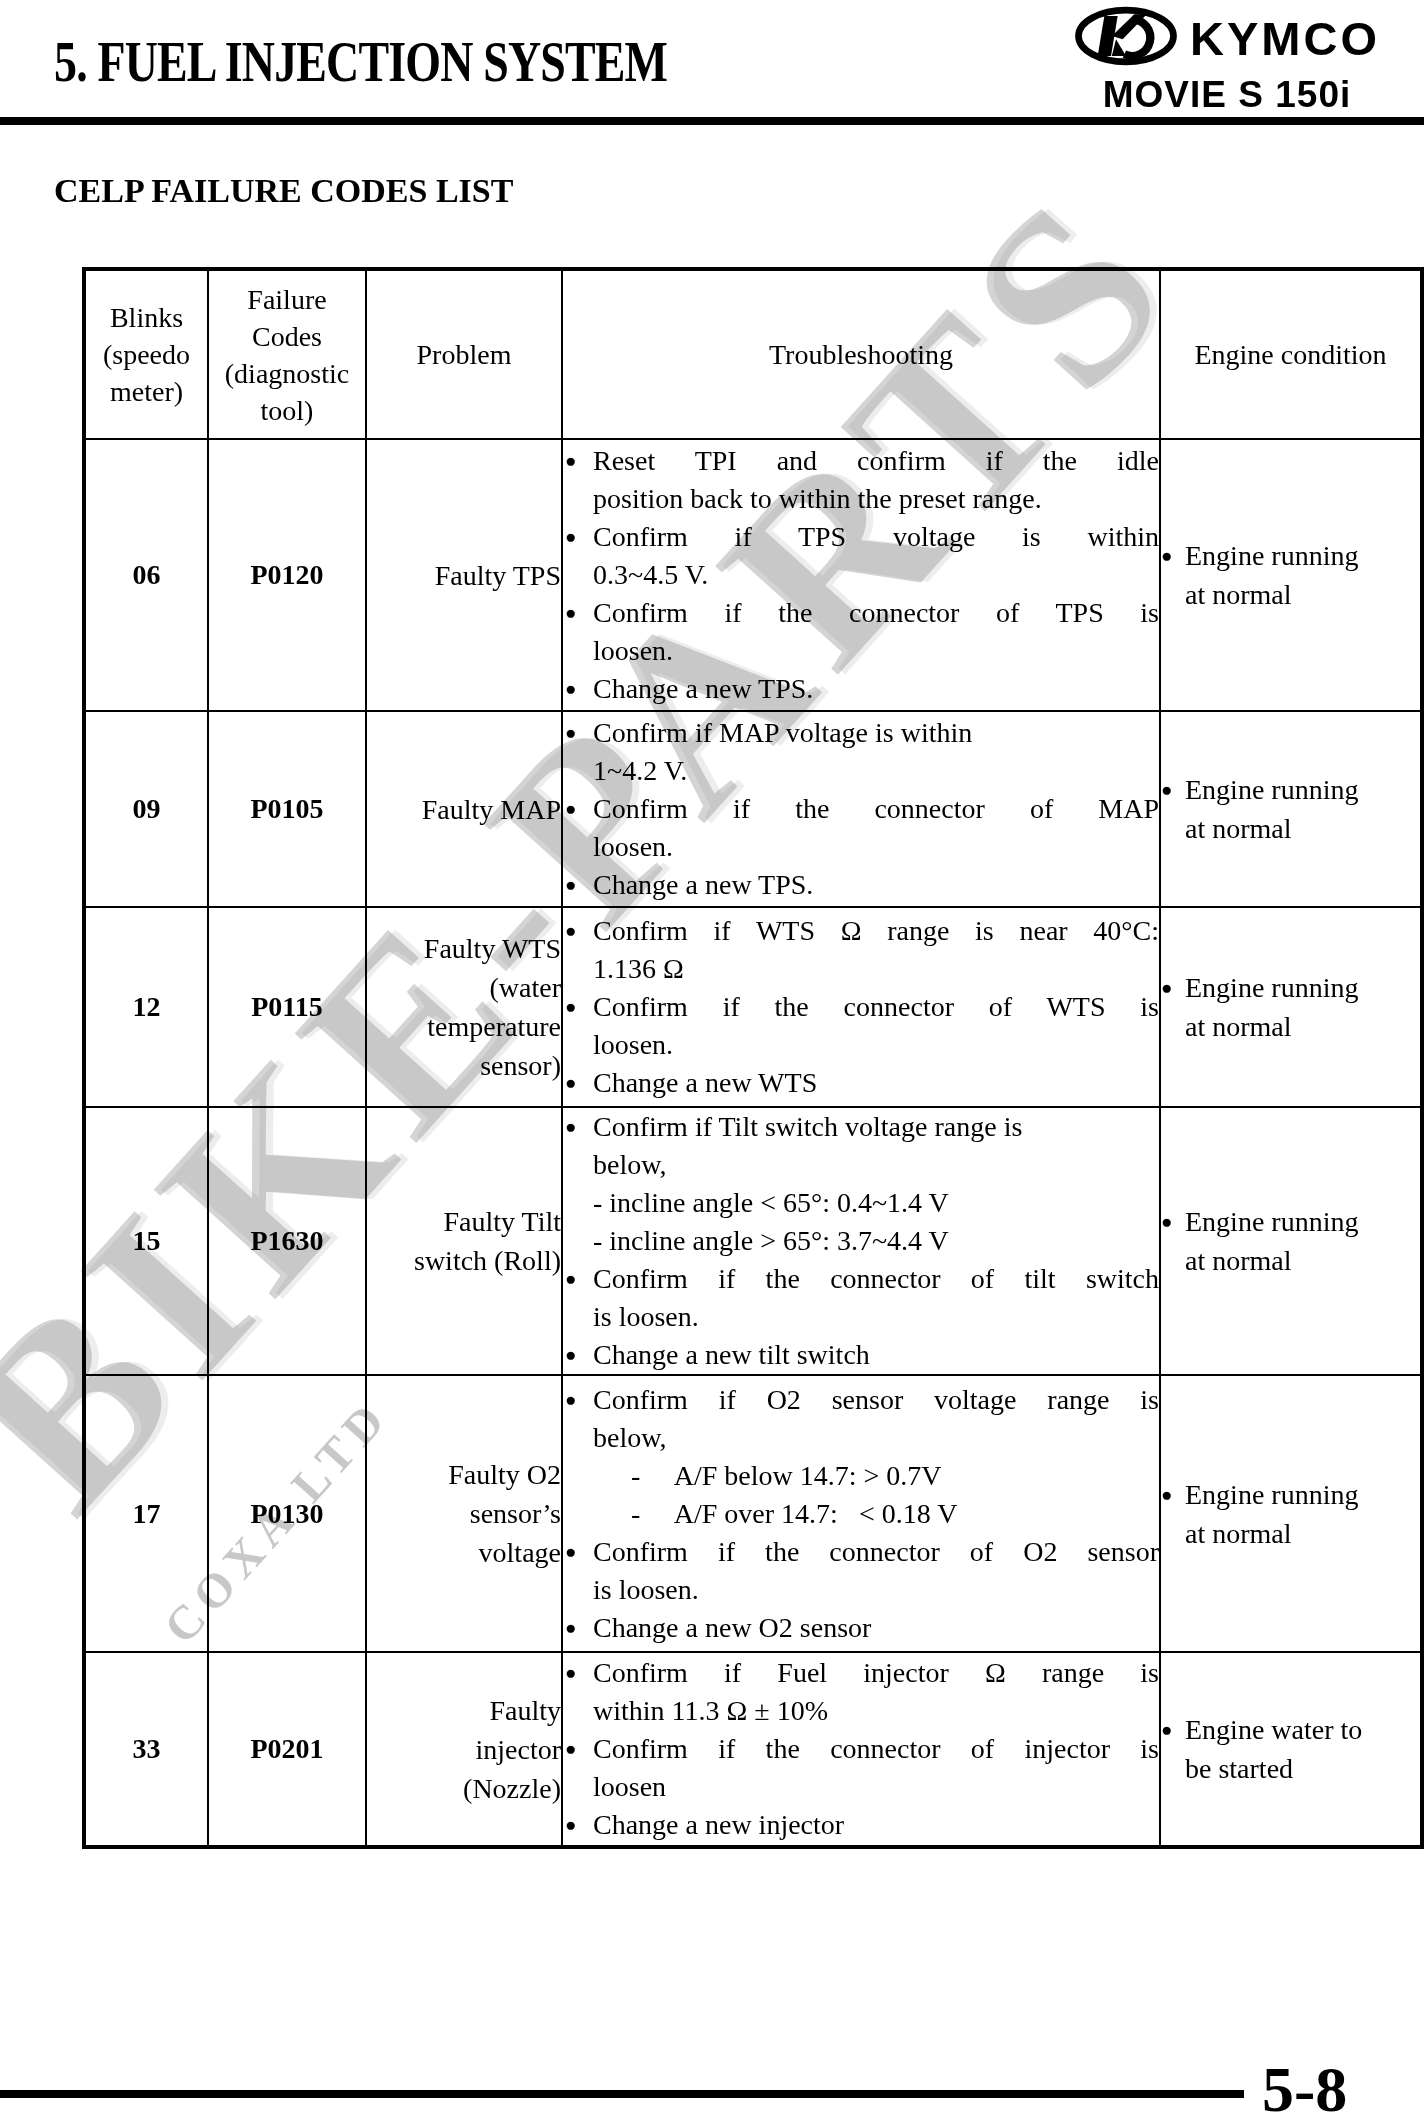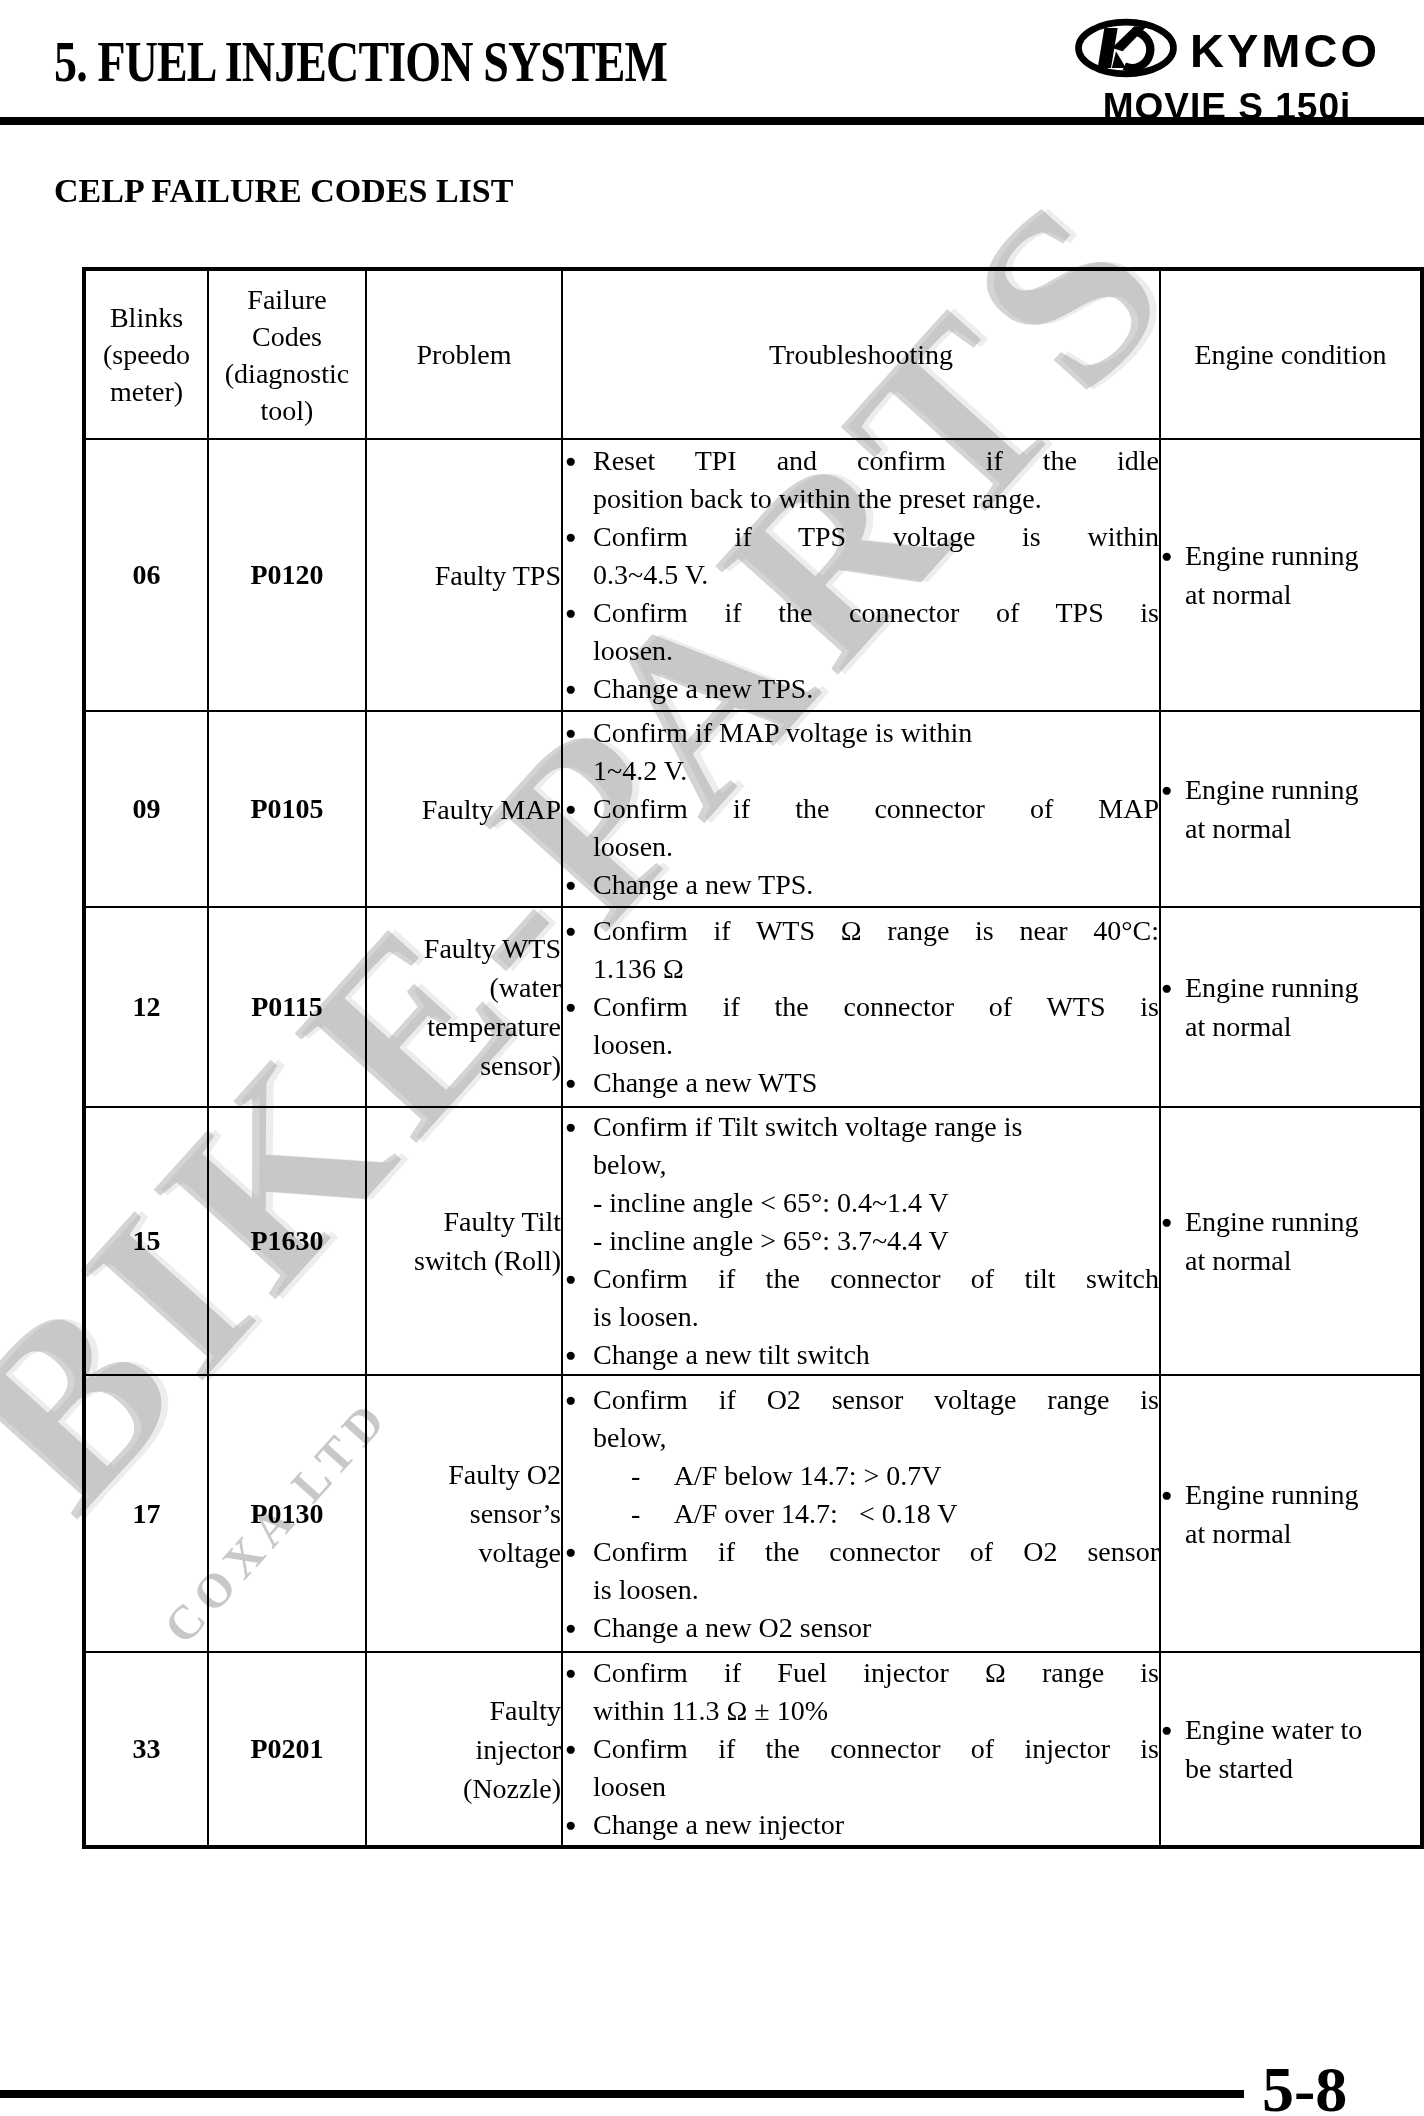--- a/index.html
+++ b/index.html
@@ -19,21 +19,21 @@
     position:absolute;left:54px;top:34px;margin:0;
     font-size:56px;font-weight:700;line-height:1;
     white-space:nowrap;letter-spacing:-1px;
     transform:scaleX(0.82);transform-origin:0 0;
   }
   .brand{
     position:absolute;top:6px;right:44px;
     font-family:"Liberation Sans", sans-serif;font-weight:700;
     text-align:center;
   }
-  .logo-row{display:flex;align-items:center;gap:12px;justify-content:flex-end;margin-top:12px;}
+  .logo-row{display:flex;align-items:center;gap:12px;justify-content:flex-end;}
   .brand-name{font-size:47px;letter-spacing:3px;line-height:1;}
   .model-name{font-size:37px;letter-spacing:1px;margin-top:4px;}
   .header-rule{
     position:absolute;top:117px;left:0;width:1424px;height:8px;background:#000;
   }
   .page-heading{
     position:absolute;left:54px;top:172px;margin:0;
     font-size:34px;font-weight:700;letter-spacing:0px;white-space:nowrap;
   }
 

